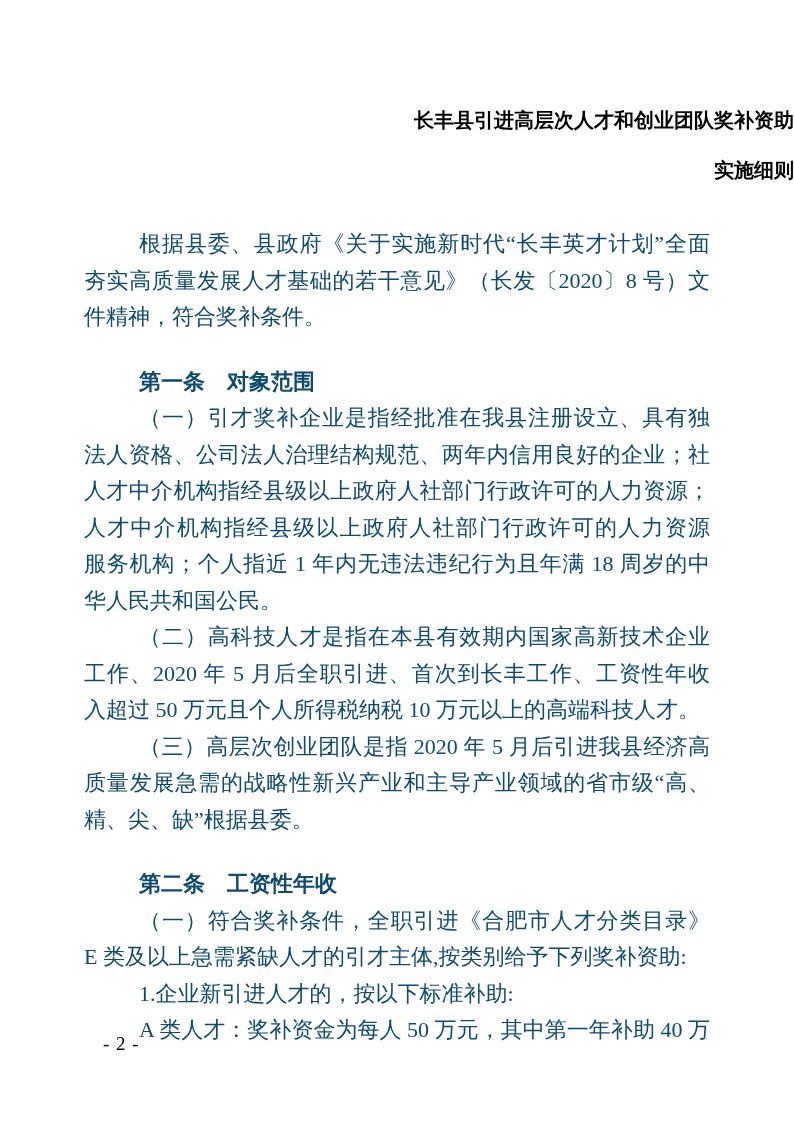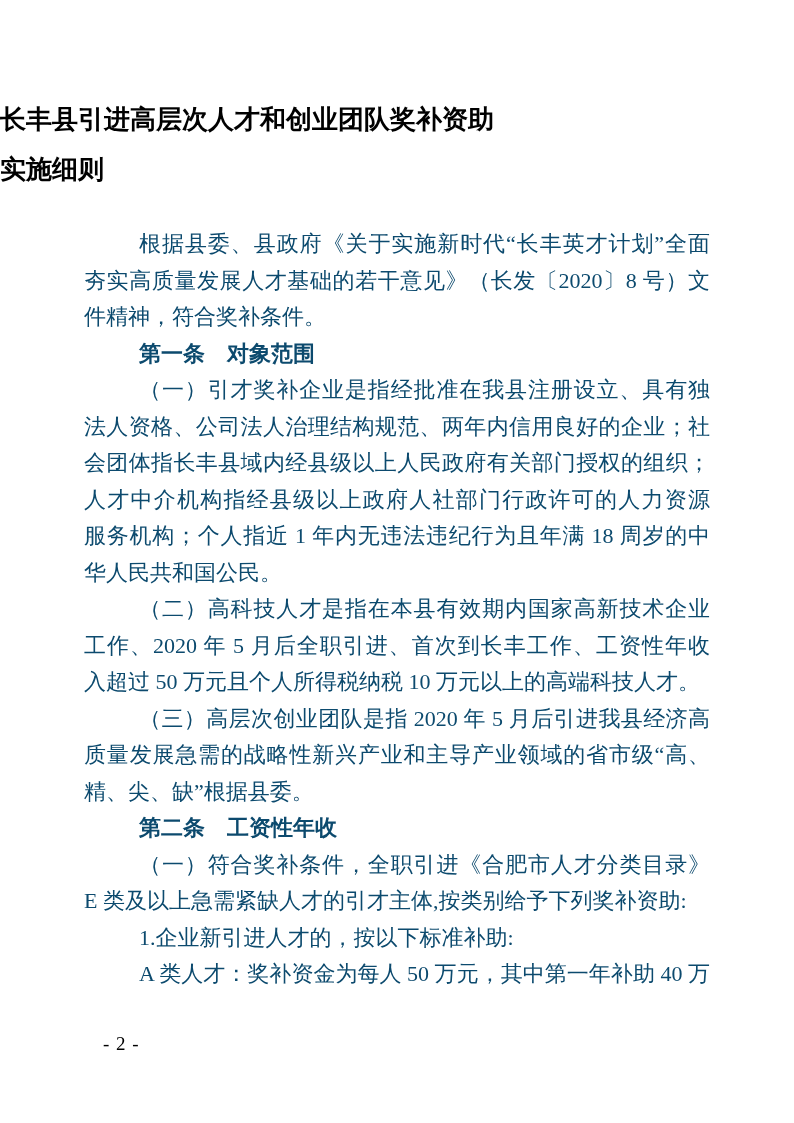--- a/index.html
+++ b/index.html
@@ -14,24 +14,24 @@
     background: #ffffff;
     color: #000000;
     overflow: hidden;
     font-family: "Liberation Serif", "DejaVu Serif", serif;
   }
   .title-block {
     position: absolute;
     top: 95px;
     left: 0;
     width: 100%;
-    text-align: left;
+    text-align: right;
     font-family: "Liberation Serif", "DejaVu Serif", serif;
     font-weight: bold;
-    font-size: 26px;
+    font-size: 20px;
     line-height: 50px;
     color: #000000;
   }
   .body-block {
     position: absolute;
     top: 226px;
     left: 84px;
     width: 626px;
     font-size: 22px;
     line-height: 36.5px;
@@ -45,20 +45,21 @@
   }
   .line.stretch {
     text-align-last: justify;
   }
   .line.indent {
     padding-left: 55px;
   }
   .line.heading {
     font-family: "Liberation Sans", "DejaVu Sans", sans-serif;
     font-weight: bold;
+    margin-top: 28px;
   }
   .footer {
     position: absolute;
     left: 103px;
     top: 1033px;
     font-size: 19px;
     letter-spacing: 1px;
     color: #000000;
   }
 </style>
@@ -72,21 +73,21 @@
     <div>实施细则</div>
   </div>
 
   <div class="body-block">
       <div class="line stretch indent">根据县委、县政府《关于实施新时代“长丰英才计划”全面</div>
       <div class="line stretch">夯实高质量发展人才基础的若干意见》（长发〔2020〕8 号）文</div>
       <div class="line">件精神，符合奖补条件。</div>
       <div class="line indent heading">第一条　对象范围</div>
       <div class="line stretch indent">（一）引才奖补企业是指经批准在我县注册设立、具有独立</div>
       <div class="line stretch">法人资格、公司法人治理结构规范、两年内信用良好的企业；社</div>
-      <div class="line stretch">会团体指长丰县域内经县级以上人民政府有关部门授权的组织；</div>
+      <div class="line stretch">人才中介机构指经县级以上政府人社部门行政许可的人力资源；</div>
       <div class="line stretch">人才中介机构指经县级以上政府人社部门行政许可的人力资源</div>
       <div class="line stretch">服务机构；个人指近 1 年内无违法违纪行为且年满 18 周岁的中</div>
       <div class="line">华人民共和国公民。</div>
       <div class="line stretch indent">（二）高科技人才是指在本县有效期内国家高新技术企业</div>
       <div class="line stretch">工作、2020 年 5 月后全职引进、首次到长丰工作、工资性年收</div>
       <div class="line">入超过 50 万元且个人所得税纳税 10 万元以上的高端科技人才。</div>
       <div class="line stretch indent">（三）高层次创业团队是指 2020 年 5 月后引进我县经济高</div>
       <div class="line stretch">质量发展急需的战略性新兴产业和主导产业领域的省市级“高、</div>
       <div class="line">精、尖、缺”根据县委。</div>
       <div class="line indent heading">第二条　工资性年收</div>

